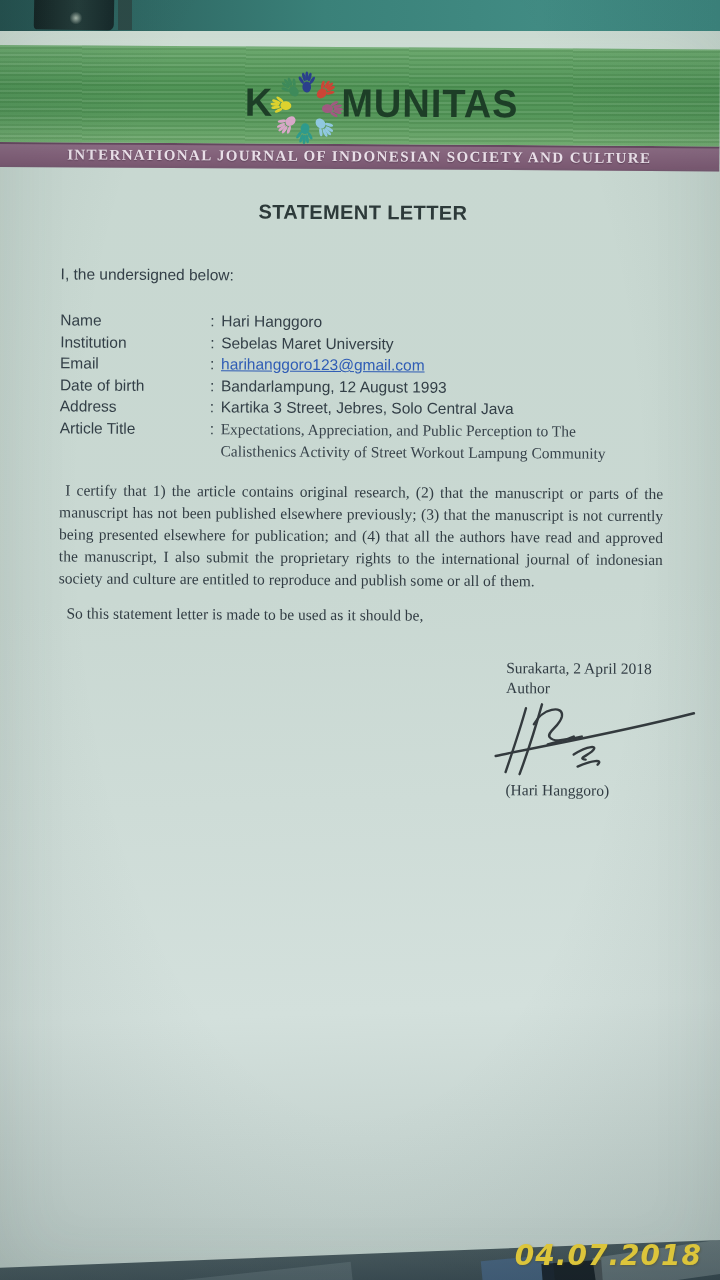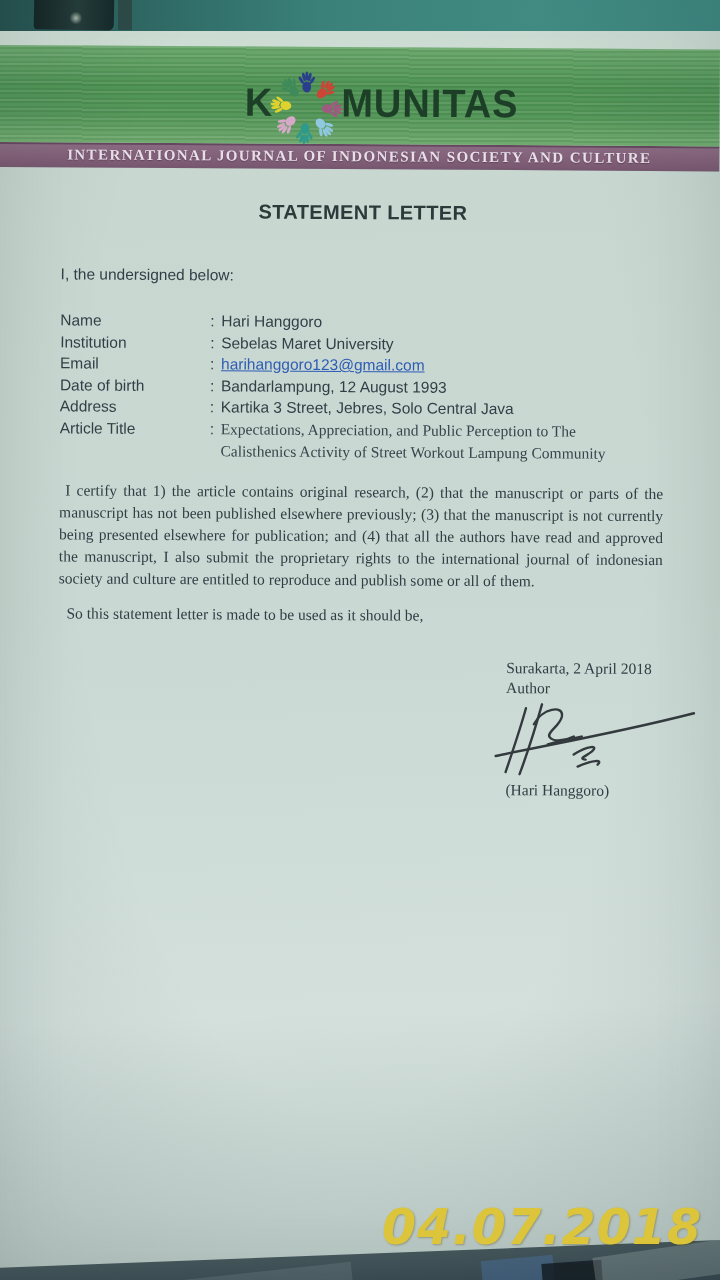--- a/index.html
+++ b/index.html
@@ -87,23 +87,23 @@
     background:linear-gradient(180deg,#45565b 0%,#31424a 35%,#22313a 100%);
   }
   .bg-bottom .shape { position:absolute; }
   .shape-paper1 { left:180px; top:14px; width:190px; height:26px; background:#8fa0a2; opacity:.22; transform:rotate(-4deg); }
   .shape-blue   { left:500px; top:10px; width:72px; height:44px; background:#4a6f9e; opacity:.5; transform:rotate(-3deg); }
   .shape-paper2 { left:612px; top:6px; width:130px; height:34px; background:#b8c4c4; opacity:.28; transform:rotate(-6deg); }
   .shape-dark   { left:560px; top:16px; width:60px; height:40px; background:#10181e; opacity:.8; transform:rotate(-2deg); }
 
   
   .timestamp {
-    position:absolute; right:18px; bottom:24px; z-index:10;
+    position:absolute; right:18px; bottom:8px; z-index:10;
     font-family:"DejaVu Sans", sans-serif; font-style:italic; font-weight:700;
-    font-size:49px; letter-spacing:1px; color:#dcc53b;
+    font-size:28px; letter-spacing:1px; color:#dcc53b;
     text-shadow:1px 1px 2px rgba(80,70,10,.35);
   }
 
   .vignette {
     position:absolute; inset:0; z-index:9; pointer-events:none;
     background:radial-gradient(ellipse at 50% 40%, rgba(0,0,0,0) 55%, rgba(30,50,50,.10) 100%);
   }
 </style>
 </head>
 <body>

